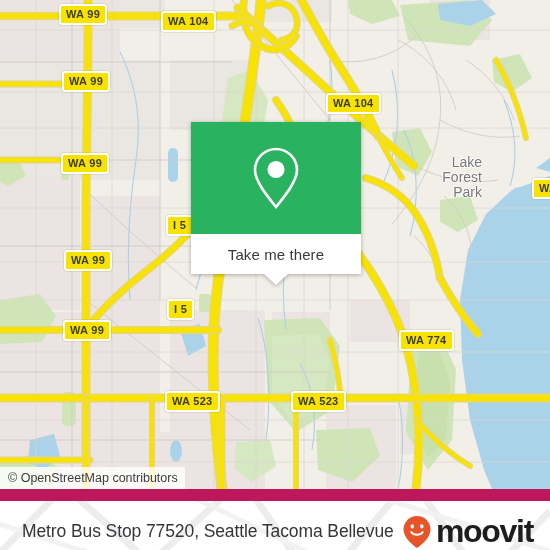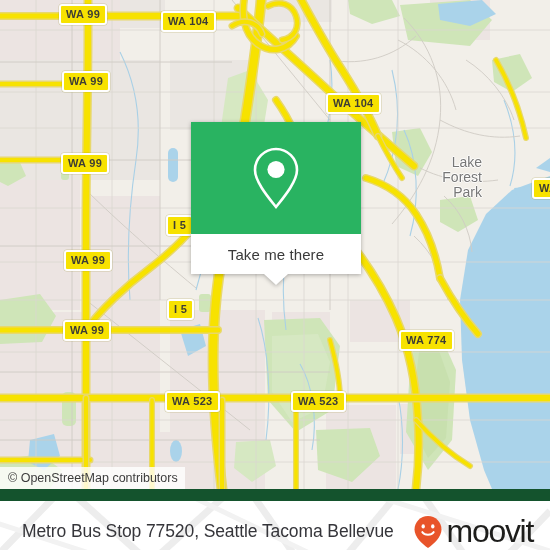--- a/index.html
+++ b/index.html
@@ -13,21 +13,21 @@
     height: 550px;
     overflow: hidden;
     font-family: "Liberation Sans", sans-serif;
     -webkit-font-smoothing: antialiased;
   }
   #page {
     position: relative;
     width: 550px;
     height: 550px;
     overflow: hidden;
-    background: #14532d;
+    background: #be185d;
   }
 
   
   #map {
     position: absolute;
     left: 0; top: 0;
     width: 550px;
     height: 489px;
     overflow: hidden;
     background: #f2efe9;
@@ -162,21 +162,21 @@
     top: 0;
     height: 61px;
     display: flex;
     align-items: center;
     gap: 4px;
   }
   #brand-word {
     color: #1d1d1b;
     font-family: "Liberation Sans", sans-serif;
     font-size: 32px;
-    font-weight: normal;
+    font-weight: bold;
     letter-spacing: -1.3px;
     line-height: 32px;
     margin-bottom: 2px;
   }
 </style>
 </head>
 <body>
 
 <div id="page">
 

